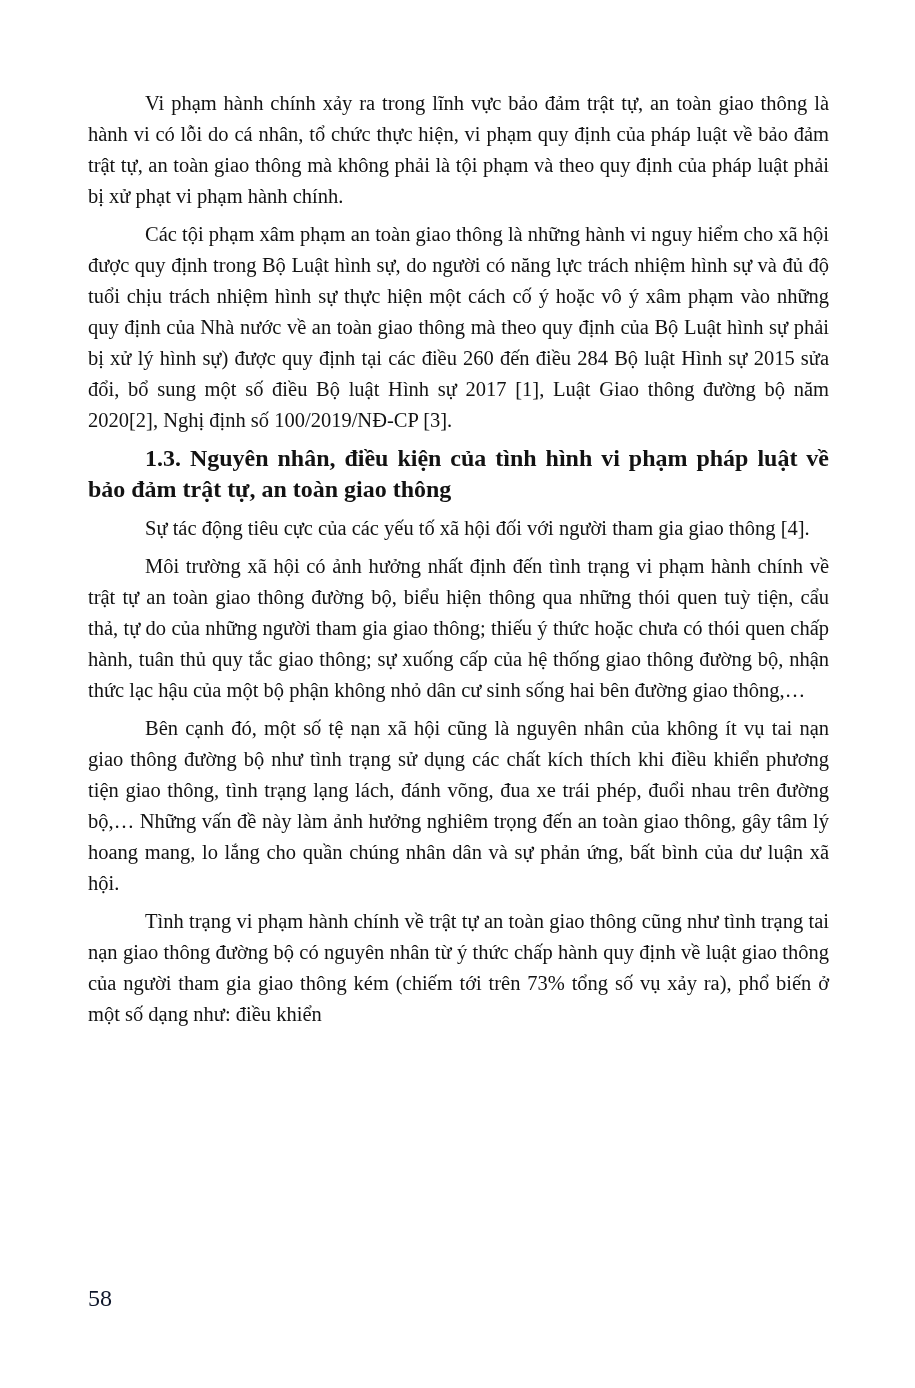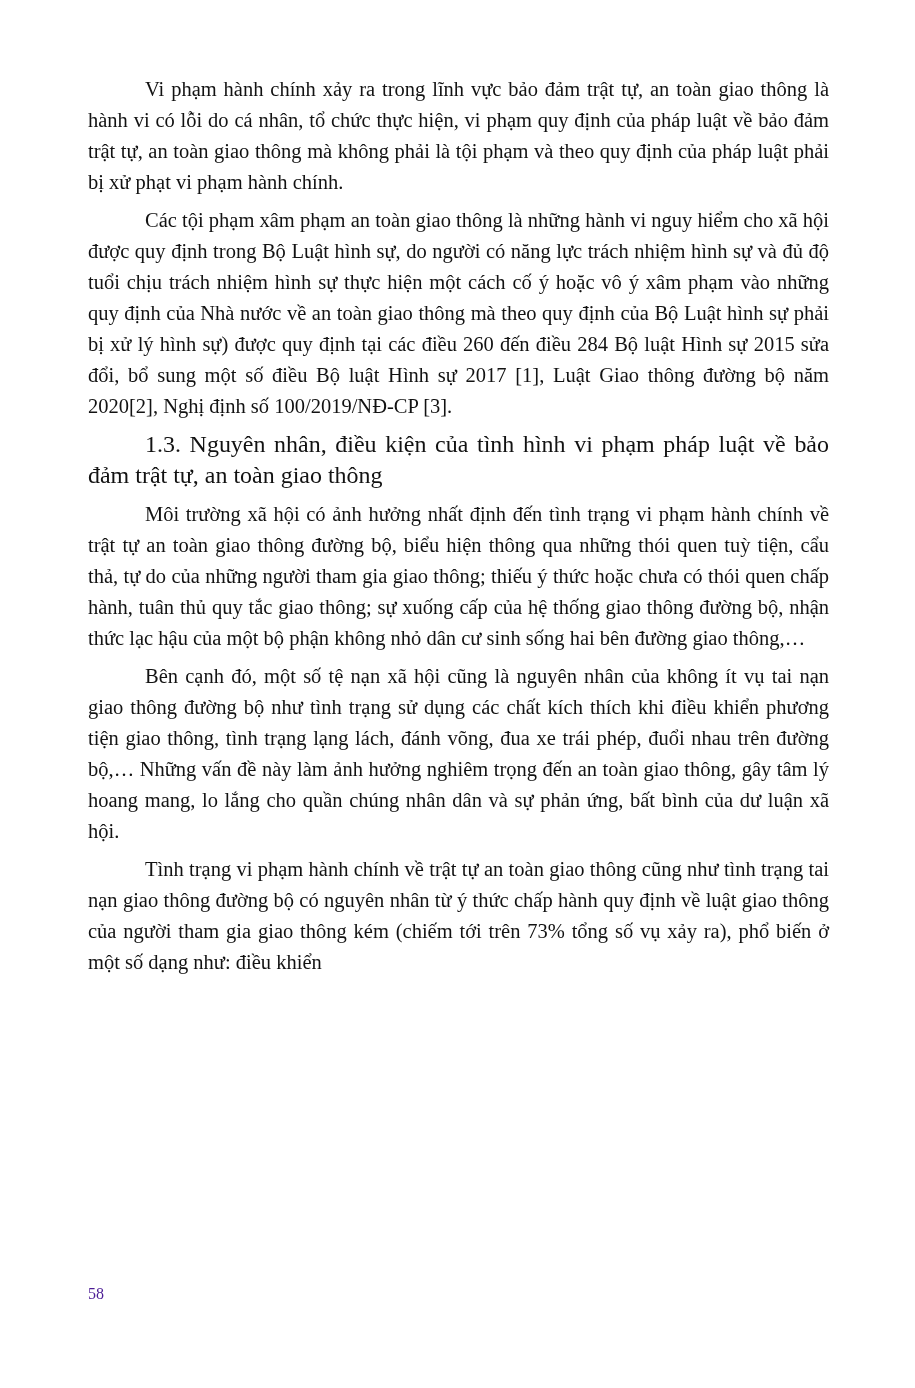--- a/index.html
+++ b/index.html
@@ -11,52 +11,53 @@
   .page {
     position: relative;
     width: 915px;
     height: 1388px;
     background: #ffffff;
     color: #111111;
     overflow: hidden;
   }
   .text-block {
     position: absolute;
-    top: 74px;
+    top: 88px;
     left: 88px;
     width: 741px;
     font-size: 20.5px;
     line-height: 31px;
     text-align: justify;
     color: #121212;
   }
   .para {
     text-indent: 57px;
     margin-bottom: 7px;
   }
   .heading {
-    font-weight: normal;
+    font-weight: bold;
     text-indent: 57px;
     margin-top: 3px;
     margin-bottom: 8px;
   }
   .page-number {
     position: absolute;
     left: 88px;
     top: 1285px;
-    font-size: 16px;
-    color: #4c1d95;
+    font-size: 24px;
+    color: #0f172a;
   }
 </style>
 </head>
 <body>
 
 <div class="page">
   <div class="text-block">
     <p class="para">Vi phạm hành chính xảy ra trong lĩnh vực bảo đảm trật tự, an toàn giao thông là hành vi có lỗi do cá nhân, tổ chức thực hiện, vi phạm quy định của pháp luật về bảo đảm trật tự, an toàn giao thông mà không phải là tội phạm và theo quy định của pháp luật phải bị xử phạt vi phạm hành chính.</p>
     <p class="para">Các tội phạm xâm phạm an toàn giao thông là những hành vi nguy hiểm cho xã hội được quy định trong Bộ Luật hình sự, do người có năng lực trách nhiệm hình sự và đủ độ tuổi chịu trách nhiệm hình sự thực hiện một cách cố ý hoặc vô ý xâm phạm vào những quy định của Nhà nước về an toàn giao thông mà theo quy định của Bộ Luật hình sự phải bị xử lý hình sự) được quy định tại các điều 260 đến điều 284 Bộ luật Hình sự 2015 sửa đổi, bổ sung một số điều Bộ luật Hình sự 2017 [1], Luật Giao thông đường bộ năm 2020[2], Nghị định số 100/2019/NĐ-CP [3].</p>
     <h3 class="heading">1.3. Nguyên nhân, điều kiện của tình hình vi phạm pháp luật về bảo đảm trật tự, an toàn giao thông</h3>
+    <p class="para">Sự tác động tiêu cực của các yếu tố xã hội đối với người tham gia giao thông [4].</p>
     <p class="para">Môi trường xã hội có ảnh hưởng nhất định đến tình trạng vi phạm hành chính về trật tự an toàn giao thông đường bộ, biểu hiện thông qua những thói quen tuỳ tiện, cẩu thả, tự do của những người tham gia giao thông; thiếu ý thức hoặc chưa có thói quen chấp hành, tuân thủ quy tắc giao thông; sự xuống cấp của hệ thống giao thông đường bộ, nhận thức lạc hậu của một bộ phận không nhỏ dân cư sinh sống hai bên đường giao thông,…</p>
     <p class="para">Bên cạnh đó, một số tệ nạn xã hội cũng là nguyên nhân của không ít vụ tai nạn giao thông đường bộ như tình trạng sử dụng các chất kích thích khi điều khiển phương tiện giao thông, tình trạng lạng lách, đánh võng, đua xe trái phép, đuổi nhau trên đường bộ,… Những vấn đề này làm ảnh hưởng nghiêm trọng đến an toàn giao thông, gây tâm lý hoang mang, lo lắng cho quần chúng nhân dân và sự phản ứng, bất bình của dư luận xã hội.</p>
     <p class="para">Tình trạng vi phạm hành chính về trật tự an toàn giao thông cũng như tình trạng tai nạn giao thông đường bộ có nguyên nhân từ ý thức chấp hành quy định về luật giao thông của người tham gia giao thông kém (chiếm tới trên 73% tổng số vụ xảy ra), phổ biến ở một số dạng như: điều khiển</p>
   </div>
   <div class="page-number">58</div>
 </div>
 
 </body></html>

